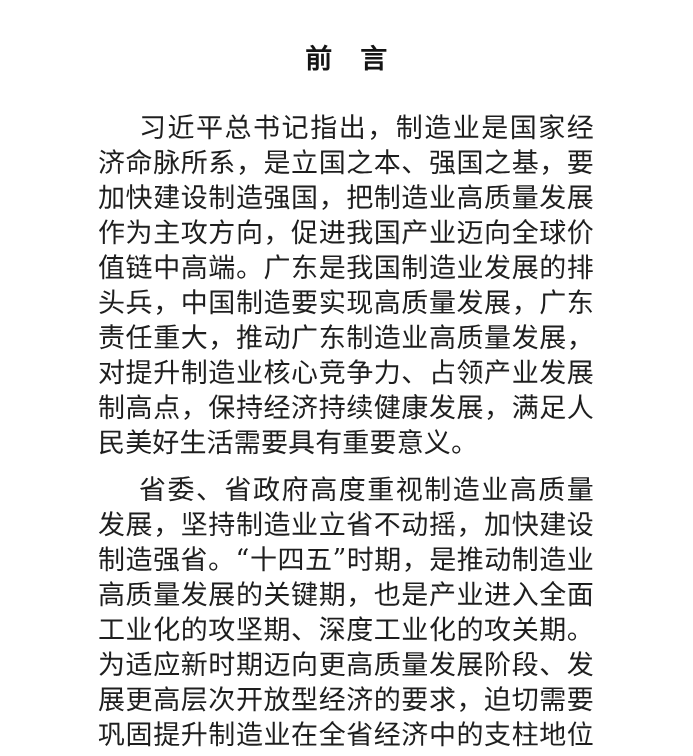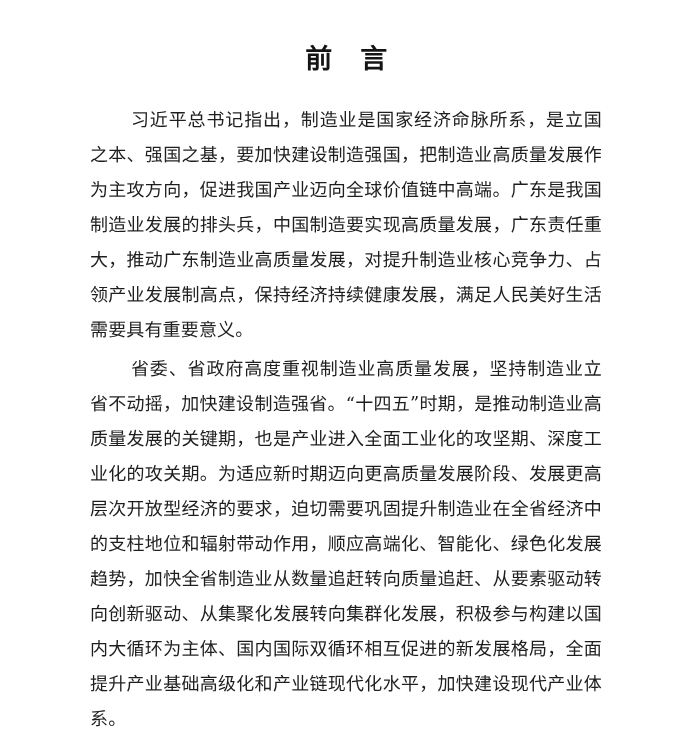--- a/index.html
+++ b/index.html
@@ -43,23 +43,23 @@
 
   
   .body-block {
     position: absolute;
     left: 86px;
     top: 98px;
     width: 520px;
   }
 
   .para {
-    margin: 4px;
+    margin: 12px;
     padding: 0;
-    font-size: 18px;
+    font-size: 27px;
     line-height: 35px;
     text-align: justify;
     text-align-last: left;
     text-justify: inter-character;
     text-indent: 41px;
     color: #1e1e1e;
     letter-spacing: 0.15px;
     word-break: break-all;
     font-family: "DejaVu Serif", "Liberation Serif", serif;
   }

